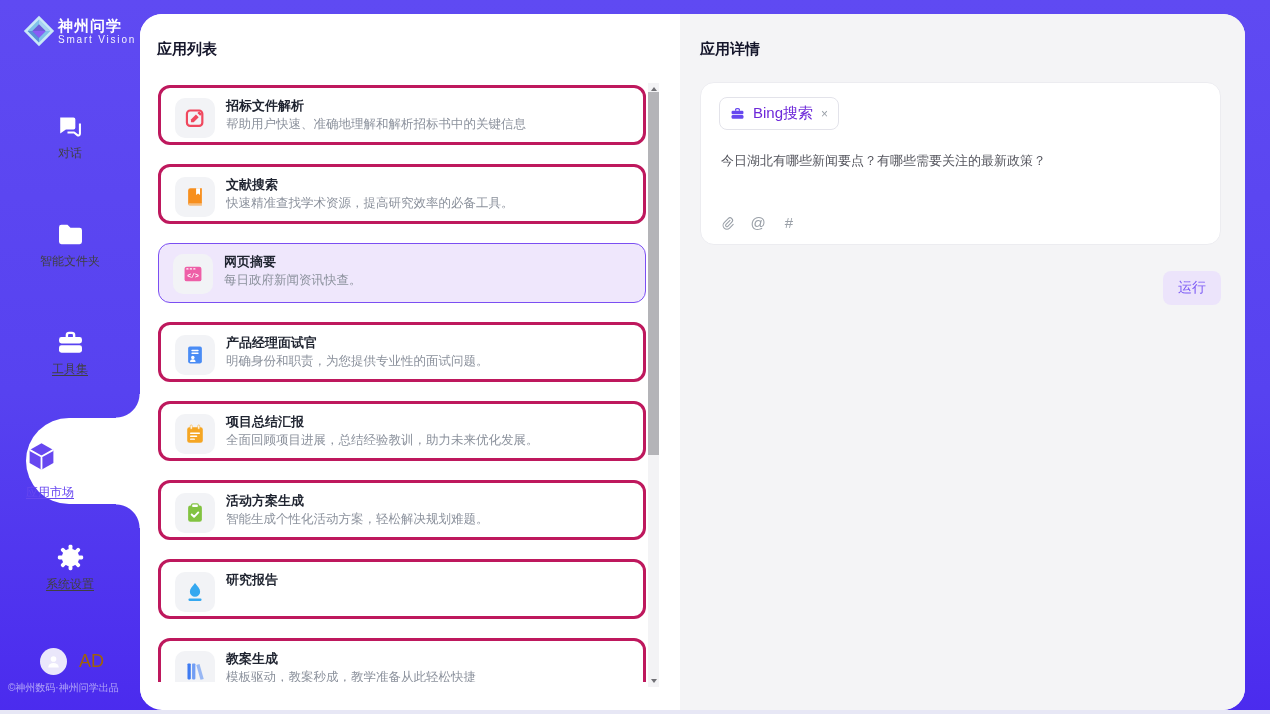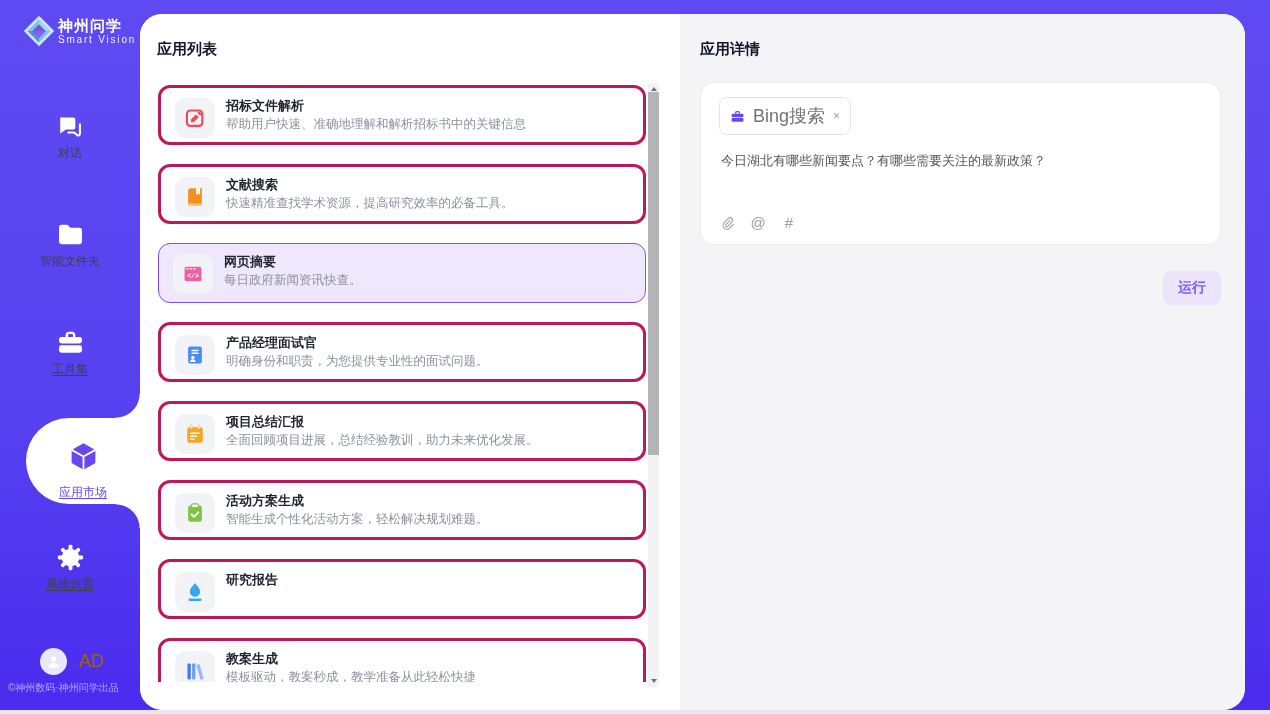--- a/index.html
+++ b/index.html
@@ -23,21 +23,21 @@
   .nav-label { font-size:12px; color:#404040; margin-top:4px; }
   .nav-label.u { text-decoration:underline; text-underline-offset:2px; }
   .nav-chat { top:112px; } .nav-folder { top:220px; } .nav-tool { top:328px; } .nav-gear { top:543px; }
 
   
   .bubble { position:absolute; right:0; top:418px; width:114px; height:86px; background:#fff; border-radius:43px 0 0 43px; }
   .bubble::before { content:""; position:absolute; right:0; top:-24px; width:24px; height:24px;
     background:radial-gradient(circle 24px at 0 0, rgba(0,0,0,0) 23px, #fff 24px); }
   .bubble::after { content:""; position:absolute; right:0; bottom:-24px; width:24px; height:24px;
     background:radial-gradient(circle 24px at 0 100%, rgba(0,0,0,0) 23px, #fff 24px); }
-  .bubble .inner { position:absolute; left:0; top:0; width:114px; height:106px; display:flex; flex-direction:column; align-items:center; justify-content:center; cursor:pointer;gap:8px; }
+  .bubble .inner { position:absolute; left:0; top:0; width:114px; height:106px; display:flex; flex-direction:column; align-items:flex-start; justify-content:center; cursor:pointer;gap:8px; }
   .bubble .nav-ic { color:#6747F0; width:31px; height:31px; }
   .bubble .nav-label { color:#6747F0; }
 
   .user-row { position:absolute; left:40px; top:648px; display:flex; align-items:center; gap:12px; cursor:pointer; }
   .avatar { width:27px; height:27px; border-radius:50%; background:#EAE7FB; color:#6C55F0; display:flex; align-items:center; justify-content:center; }
   .avatar svg { width:17px; height:17px; }
   .user-name { font-size:18px; color:#a16207; }
   .sidebar-footer { position:absolute; left:8px; top:681px; font-size:10px; color:rgba(255,255,255,.55); white-space:nowrap; }
 
   
@@ -68,29 +68,29 @@
 
   
   .detail-panel { position:relative; flex:1; background:#F4F4F6; }
   .detail-panel .panel-title { left:20px; }
   .composer-card { position:absolute; left:20px; top:68px; width:521px; height:163px; background:#fff;
     border:1px solid #ECECF0; border-radius:14px; }
   .tool-tag { position:absolute; left:18px; top:14px; display:inline-flex; align-items:center; gap:8px;
     border:1px solid #E3E3EA; border-radius:8px; padding:6px 10px; background:#fff; cursor:default; }
   .tool-tag .tag-ic { width:15px; height:15px; color:#6648EF; }
   .tool-tag .tag-ic svg { width:100%; height:100%; }
-  .tag-label { font-size:18px; color:#737373; }
+  .tag-label { font-size:15px; color:#6d28d9; }
   .tag-close { font-size:12px; color:#9AA0A8; cursor:pointer; line-height:1; }
   .query-text { position:absolute; left:20px; top:68px; right:20px; font-size:13px; color:#55565E; line-height:19px; cursor:text; }
   .composer-icons { position:absolute; left:18px; bottom:13px; display:flex; gap:15px; color:#9AA0A8; }
   .composer-icons .cicon { width:16px; height:16px; display:flex; align-items:center; justify-content:center; cursor:pointer; }
   .composer-icons svg { width:16px; height:16px; }
   .txt-ic { font-size:15px; line-height:16px; color:#9AA0A8; font-family:"Liberation Sans",sans-serif; }
   .run-btn { position:absolute; top:257px; right:24px; padding:8px 15px; background:#ECE4FB; color:#7C5AF5;
-    font-size:14px; border:none; border-radius:8px; cursor:pointer; font-family:"Liberation Sans",sans-serif;font-weight:bold; }
+    font-size:14px; border:none; border-radius:8px; cursor:pointer; font-family:"Liberation Sans",sans-serif; }
 </style>
 </head>
 <body>
 
 <div class="sidebar">
   <div class="logo">
     <div class="logo-diamond"><svg viewBox="0 0 40 40">
           <polygon points="20,4 36,20 20,36 4,20" fill="#C8E8F7"></polygon>
           <polygon points="20,8 32,20 20,32 8,20" fill="#7FC0EA"></polygon>
           <polygon points="8,20 20,20 20,32" fill="#5A8FD8"></polygon>

